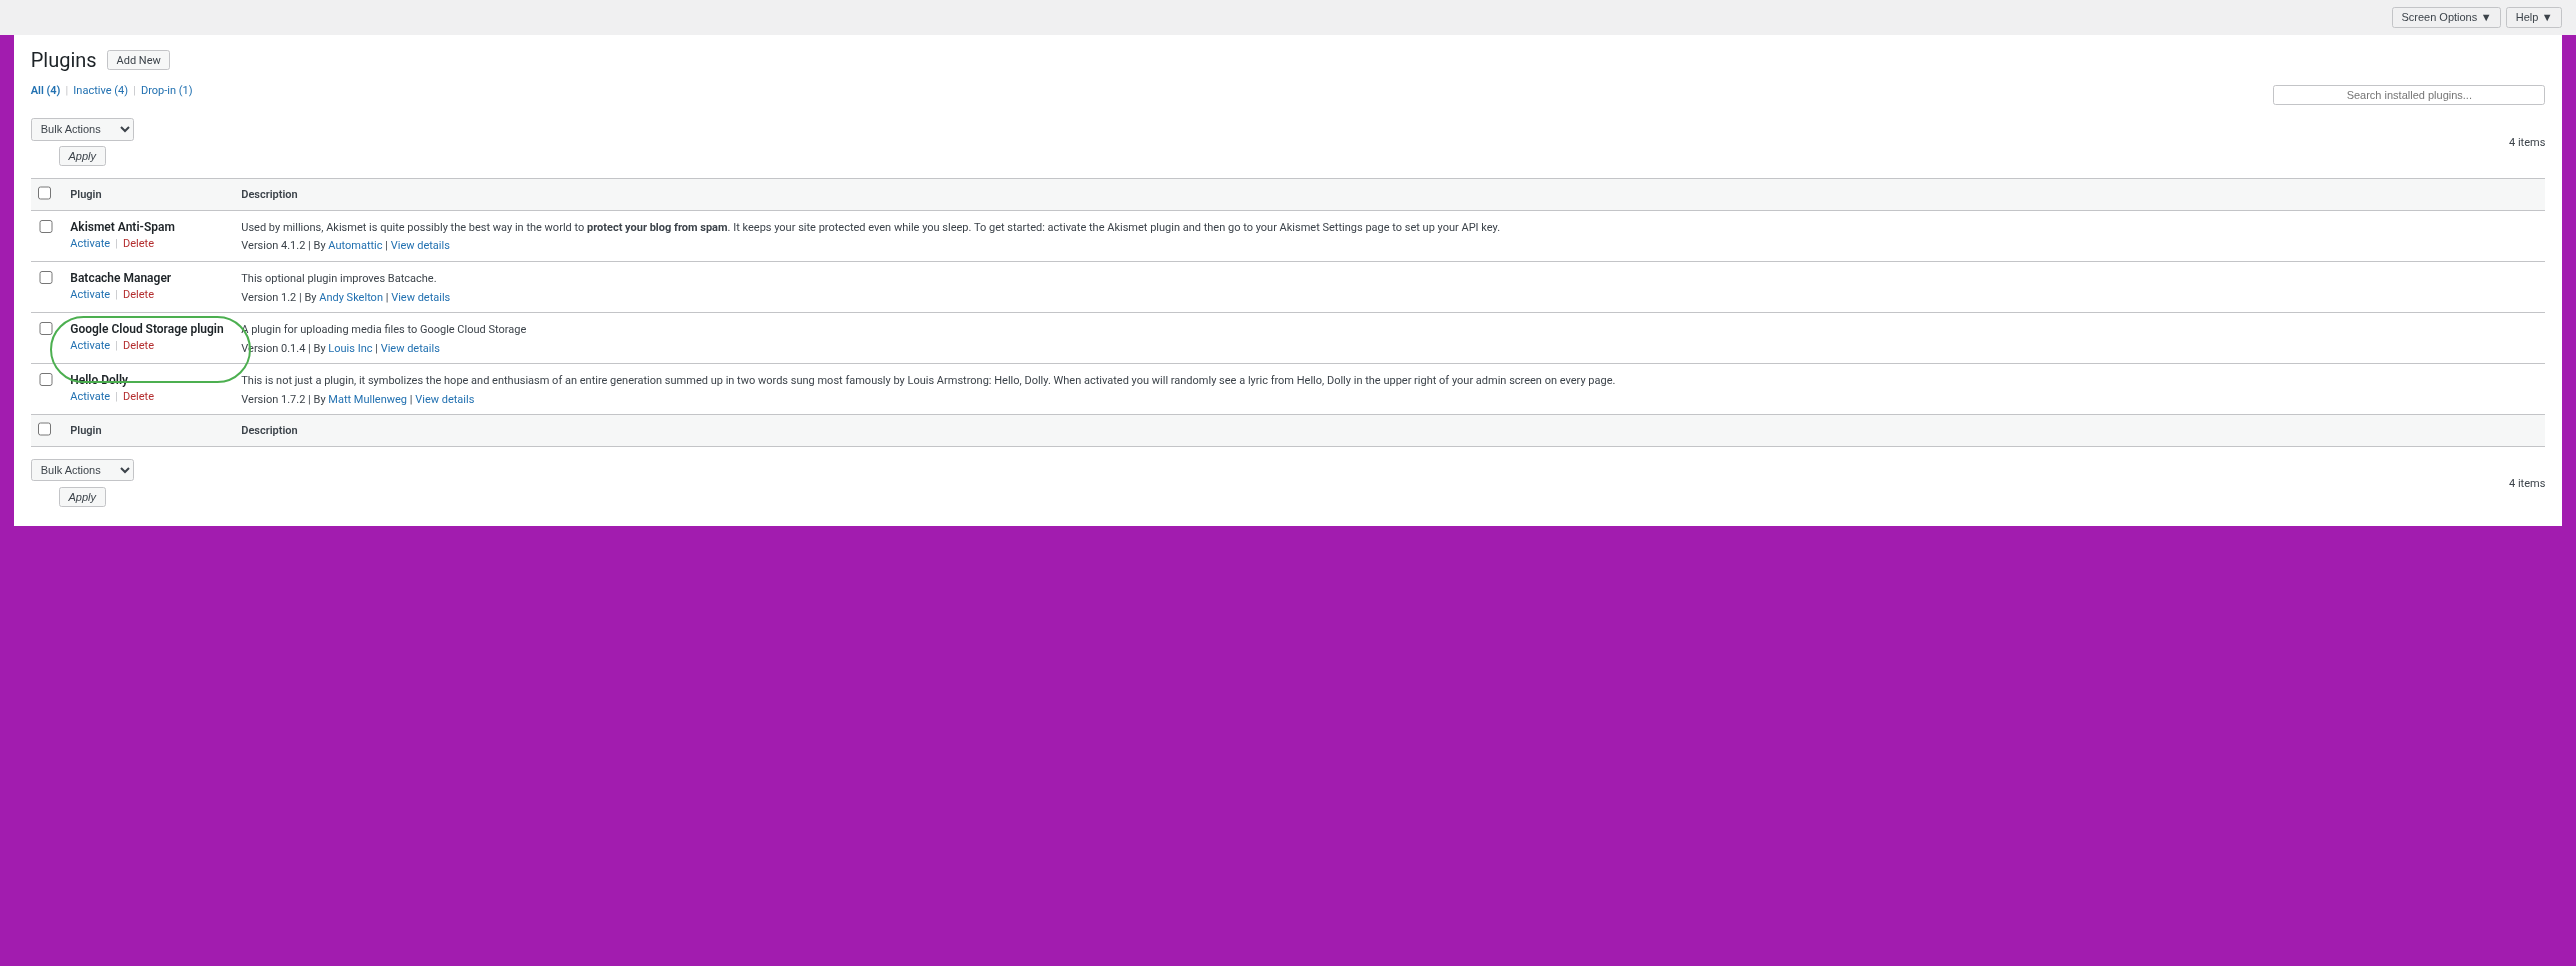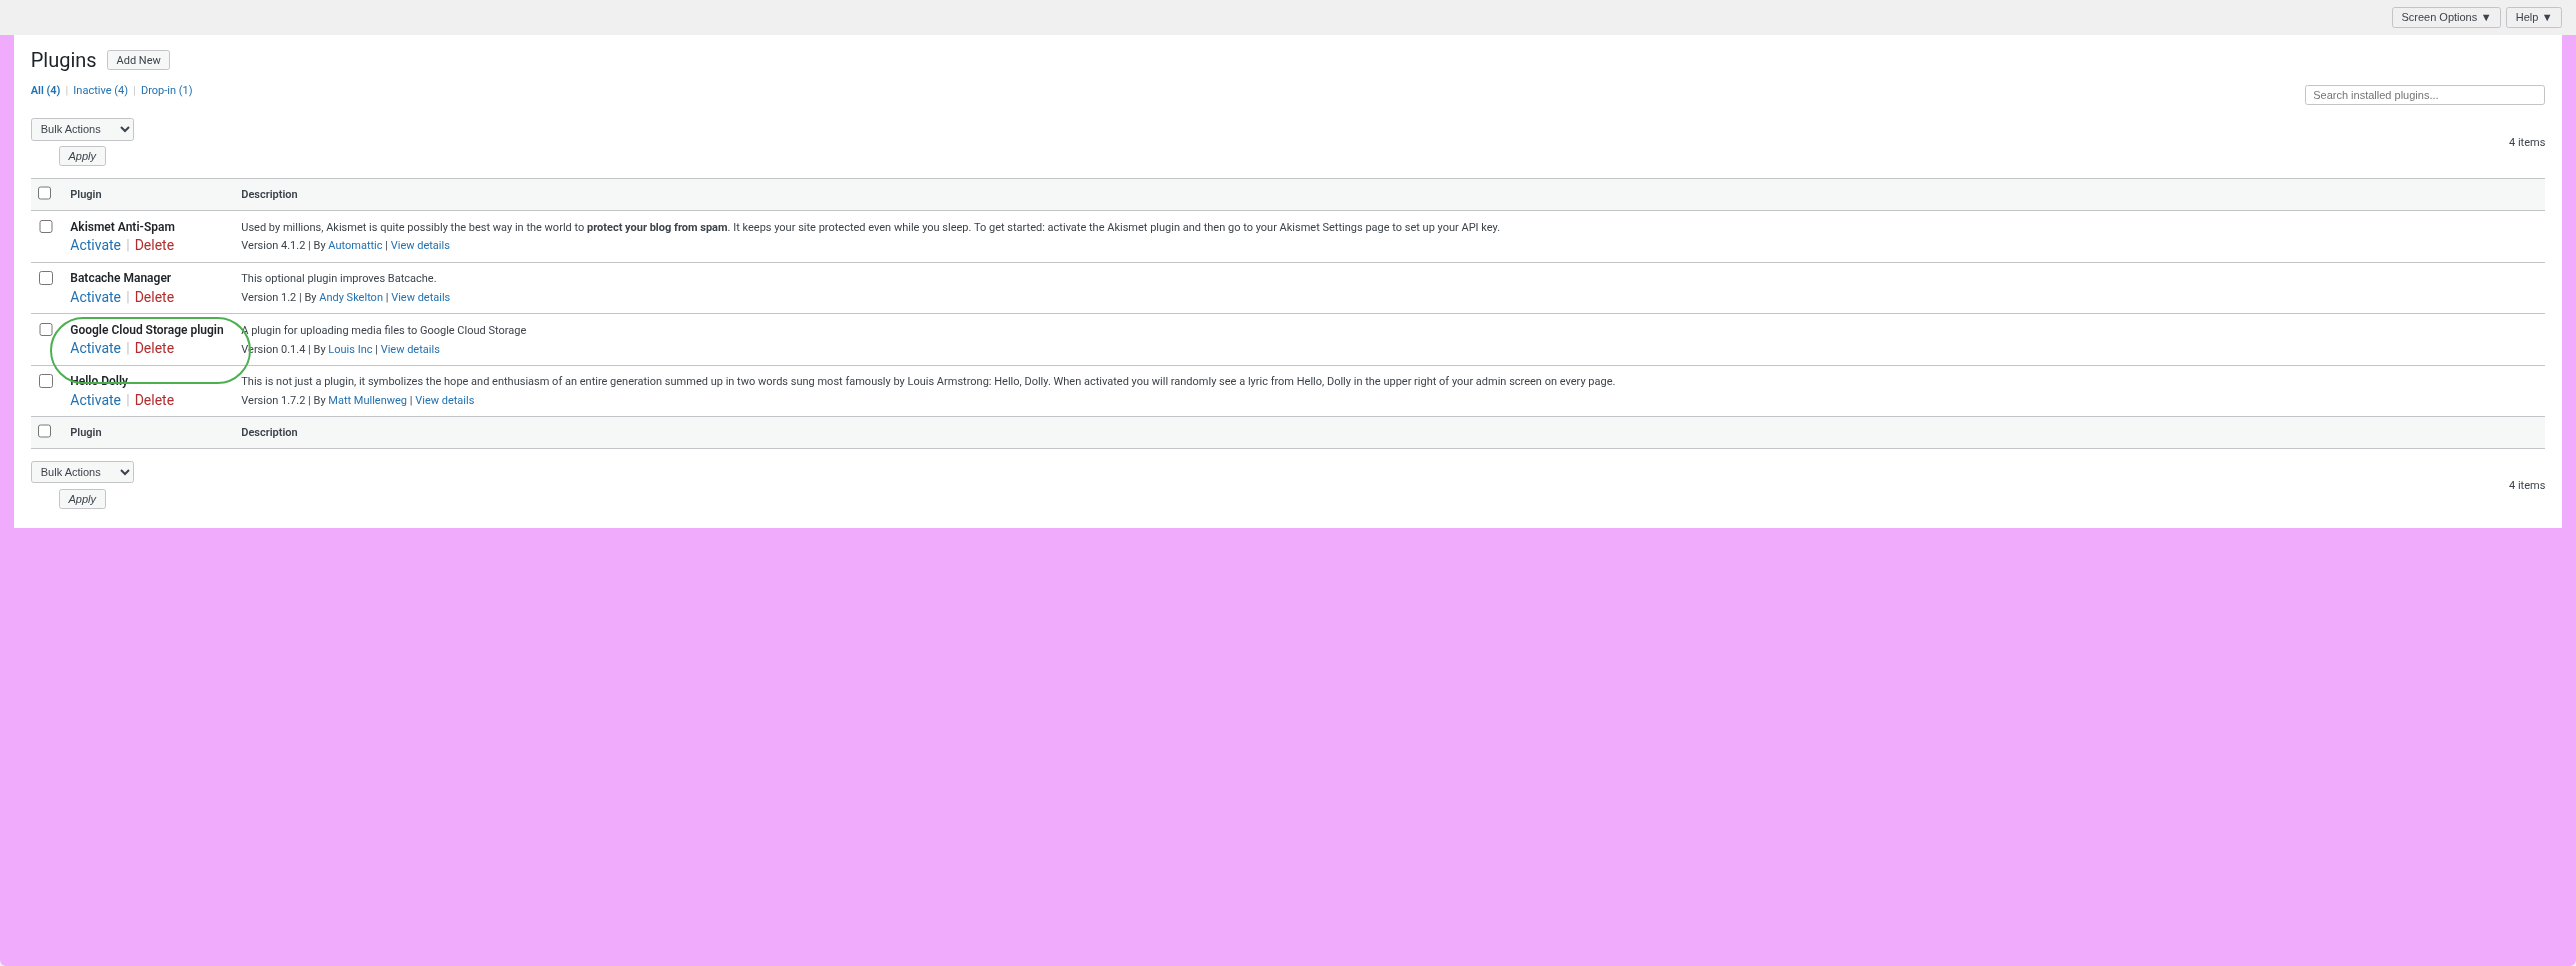--- a/index.html
+++ b/index.html
@@ -3,24 +3,23 @@
   <meta charset="utf-8">
   <style>
     * { box-sizing: border-box; margin: 0; padding: 0; }
     body {
       font-family: -apple-system, BlinkMacSystemFont, "Segoe UI", Roboto, Oxygen-Sans, Ubuntu, Cantarell, "Helvetica Neue", sans-serif;
       font-size: 11px;
       color: #3c434a;
       background: #f0f0f1;
     }
     .page-wrapper {
-      background: #f0abfc;
+      background: #a21caf;
       min-height: 100vh;
       padding: 0;
-      border-radius: 6px;
     }
     .top-bar {
       display: flex;
       justify-content: flex-end;
       align-items: center;
       background: #f0f0f1;
       padding: 6.9px 13.7px;
       gap: 0;
     }
     .top-bar-btn {
@@ -78,21 +77,22 @@
     .filter-links .current { font-weight: 600; }
     .search-box {
       float: right;
     }
     .search-input {
       border: 0.9px solid #c3c4c7;
       border-radius: 2.6px;
       padding: 3.4px 6.9px;
       font-size: 11px;
       color: #646970;
-      width: 240px;
+      width: 272px;
+      text-align: center;
     }
     .toolbar-row {
       display: flex;
       align-items: center;
       justify-content: space-between;
       margin-bottom: 6.9px;
       padding: 5.1px 0;
     }
     .toolbar-left {
       display: flex;
@@ -155,21 +155,21 @@
     }
     .plugin-name {
       font-weight: 600;
       font-size: 12px;
       color: #1d2327;
       margin-bottom: 3.4px;
     }
     .plugin-actions {
       display: flex;
       gap: 5.1px;
-      font-size: 14px;
+      font-size: 11px;
     }
     .plugin-actions a {
       color: #2271b1;
       text-decoration: none;
     }
     .plugin-actions .delete-link {
       color: #b32d2e;
     }
     .action-separator {
       color: #c3c4c7;

